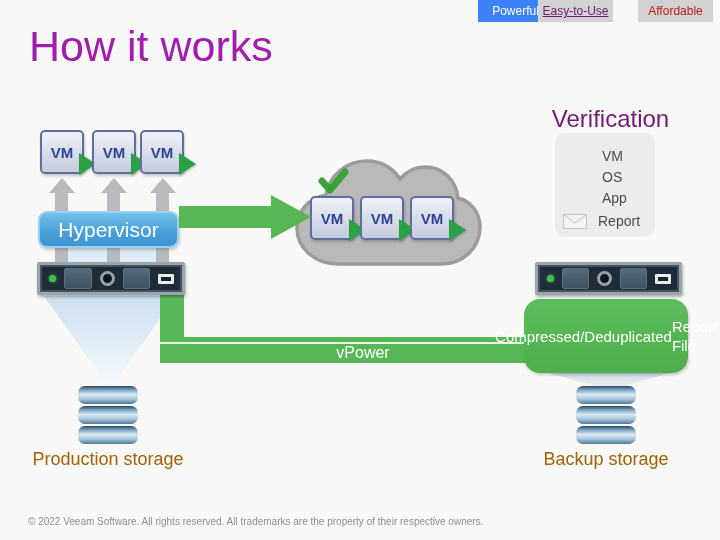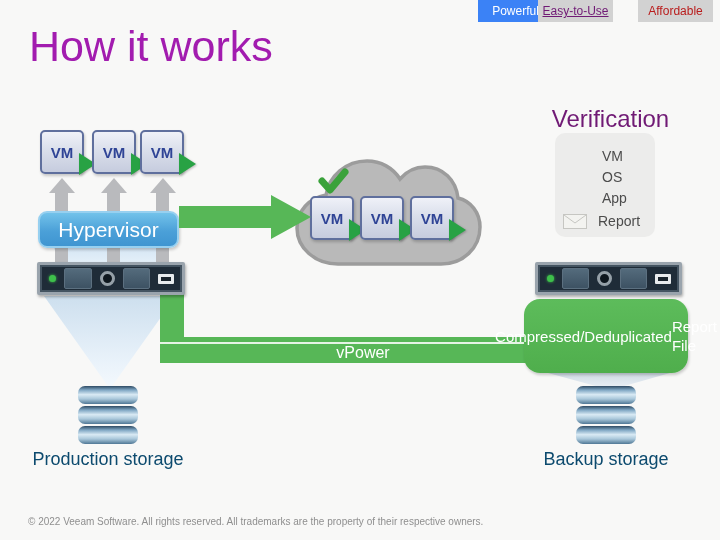--- a/index.html
+++ b/index.html
@@ -85,21 +85,21 @@
   
   .backup-box{position:absolute;left:524px;top:299px;width:164px;height:74px;border-radius:16px;z-index:3;
           background:linear-gradient(180deg,#5dbc5b 0%,#4fae4c 100%);display:flex;
           align-items:center;justify-content:center;color:#fff;font-size:15px;line-height:19px;
           box-shadow:1px 2px 3px rgba(0,0,0,.2);}
 
   
   .disk-stack{position:absolute;width:60px;z-index:3;}
   .disk{height:18px;border-radius:7px;margin-bottom:2px;
         background:linear-gradient(180deg,#2e4a63 0%,#7ea6c3 22%,#d9eaf4 48%,#a9c7da 72%,#4f7795 100%);}
-  .storage-label{position:absolute;text-align:center;font-size:18px;color:#0c4a6e;}
+  .storage-label{position:absolute;text-align:center;font-size:18px;color:#a16207;}
 
   .footer{position:absolute;left:28px;top:516px;font-size:10px;color:#8f8f8f;}
 </style>
 </head>
 <body>
 
 <div class="slide">
 
   <div class="tab tab-powerful">Powerful</div>
   <div class="tab tab-easy">Easy-to-Use</div>

